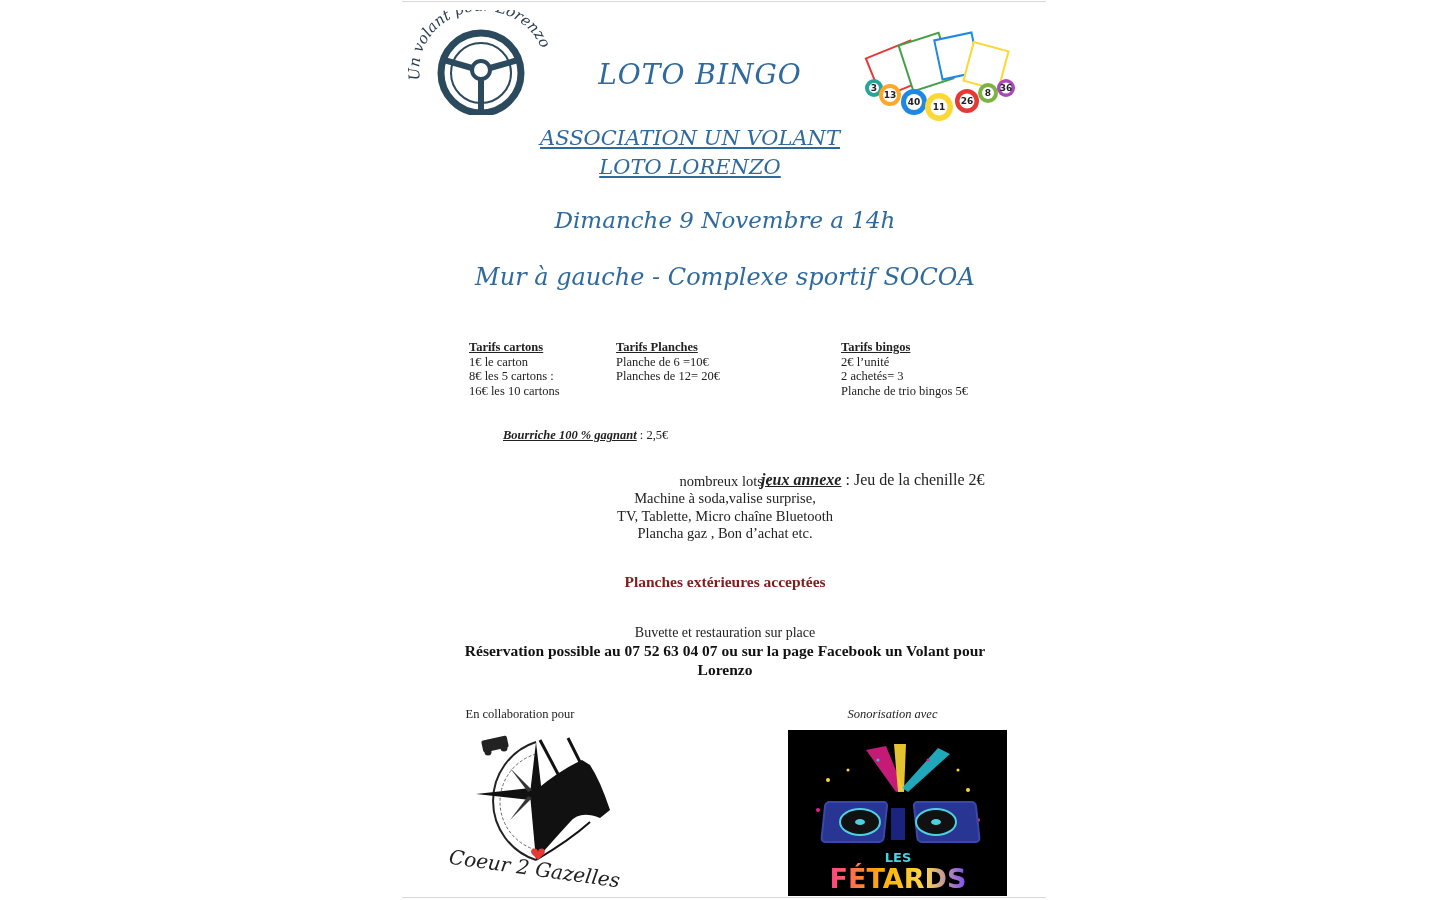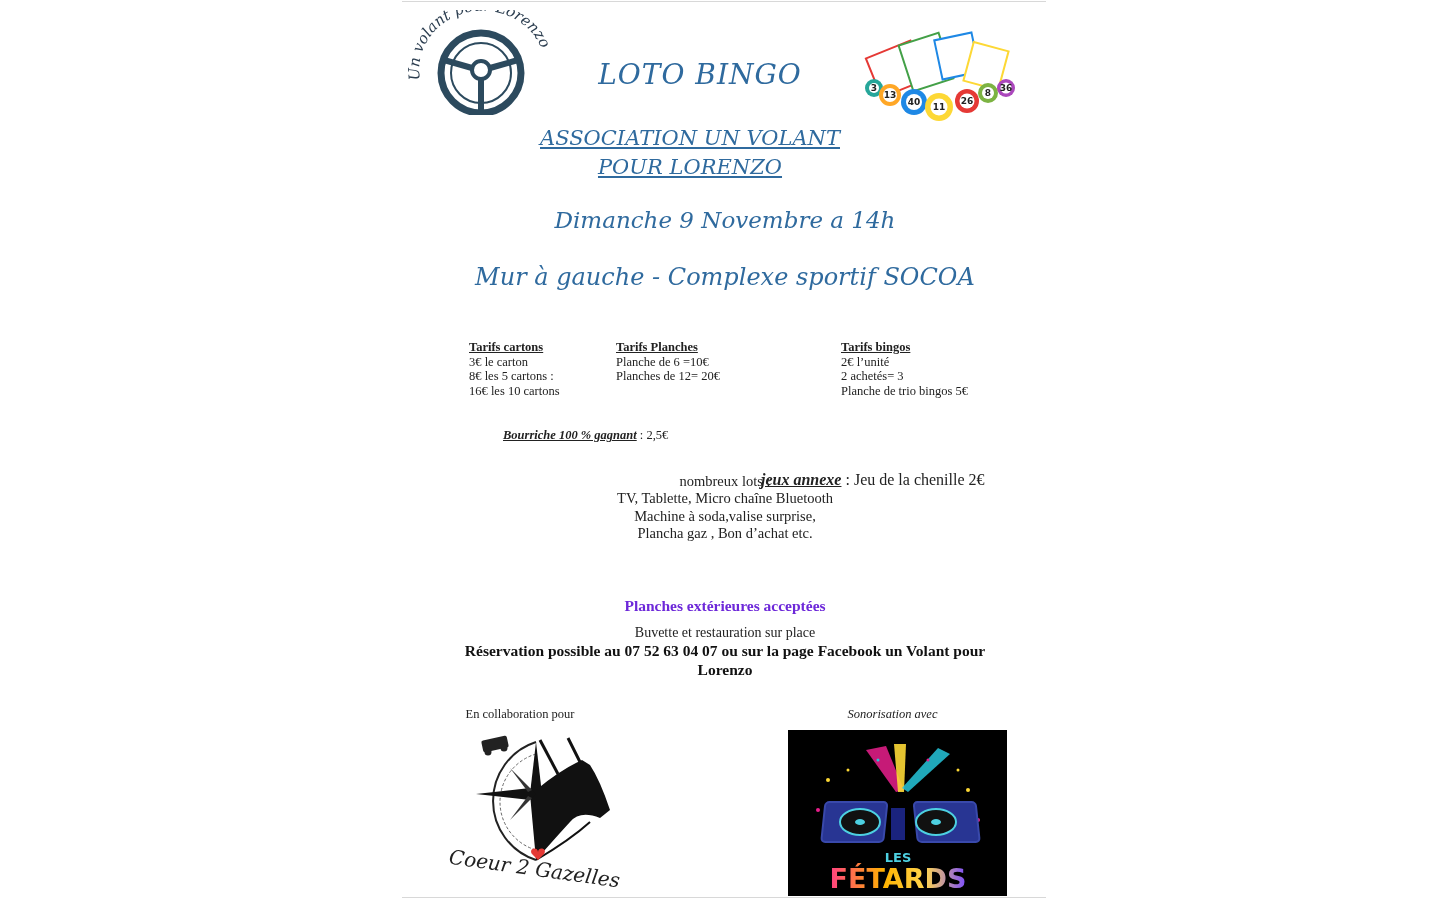--- a/index.html
+++ b/index.html
@@ -19,21 +19,21 @@
   .tarif .h { font-weight:bold; text-decoration:underline; }
   #tarif1 { left:469px; }
   #tarif2 { left:616px; }
   #tarif3 { left:841px; }
 
   #bourriche { left:503px; top:428px; font-size:12.5px; }
   #jeux { left:761px; top:428px; font-size:16px;margin-top:43px; }
   .bi { font-weight:bold; font-style:italic; text-decoration:underline; }
 
   #lots { left:500px; top:473px; width:450px; font-size:14.5px; line-height:17.3px; text-align:center; }
-  #orange { left:460px; top:596px; width:530px; font-size:15.5px; line-height:19.5px; font-weight:bold; color:#6d28d9; text-align:center; }
+  #orange { left:460px; top:572px; width:530px; font-size:15.5px; line-height:19.5px; font-weight:bold; color:#7f1d1d; text-align:center; }
   #buvette { left:460px; top:625px; width:530px; font-size:14px; text-align:center; }
   #resa { left:455px; top:642px; width:540px; font-size:15.5px; line-height:18.5px; font-weight:bold; color:#111; text-align:center; }
 
   #collab-label { left:440px; top:707px; width:160px; font-size:12.5px; text-align:center; }
   #sono-label { left:810px; top:707px; width:165px; font-size:12.5px; text-align:center;font-style:italic; }
 
   #fetards { left:788px; top:730px; width:219px; height:166px; background:#000; overflow:hidden; }
   #gazelles { left:440px; top:730px; width:190px; height:165px; }
   #wheel { left:408px; top:10px; width:145px; height:105px; }
   #bingo-art { left:860px; top:30px; width:160px; height:95px; }
@@ -90,28 +90,28 @@
       <circle cx="146" cy="58" r="9" fill="#ab47bc"></circle>
         <circle cx="146" cy="58" r="5.5" fill="#fff"></circle>
         <text x="146" y="61">36</text>
     </g>
   </svg>
 </div>
 
 <div class="abs script" id="title">LOTO BINGO</div>
 <div class="abs script" id="assoc">
   <div>ASSOCIATION  UN VOLANT</div>
-  <div>POUR LORENZO</div>
+  <div>LOTO LORENZO</div>
 </div>
 <div class="abs script" id="date">Dimanche 9 Novembre a 14h</div>
 <div class="abs script" id="venue">Mur à gauche - Complexe sportif SOCOA</div>
 
 <div class="tarif" id="tarif1">
   <div class="h">Tarifs cartons</div>
-  <div>3€ le carton</div>
+  <div>1€ le carton</div>
   <div>8€ les 5 cartons :</div>
   <div>16€ les 10 cartons</div>
 </div>
 <div class="tarif" id="tarif2">
   <div class="h">Tarifs Planches</div>
   <div>Planche de 6 =10€</div>
   <div>Planches de 12= 20€</div>
 </div>
 <div class="tarif" id="tarif3">
   <div class="h">Tarifs bingos</div>
@@ -122,22 +122,22 @@
 
 <div class="abs" id="bourriche">
   <span class="bi">Bourriche 100 % gagnant</span><span> : 2,5€</span>
 </div>
 <div class="abs" id="jeux">
   <span class="bi">jeux annexe</span><span> : Jeu de la chenille 2€</span>
 </div>
 
 <div class="abs" id="lots">
   <div>nombreux lots :</div>
+  <div>Machine à soda,valise surprise,</div>
   <div>TV, Tablette, Micro chaîne Bluetooth</div>
-  <div>Machine à soda,valise surprise,</div>
   <div>Plancha gaz , Bon d’achat etc.</div>
 </div>
 
 <div class="abs" id="orange">
   <div>Planches extérieures acceptées</div>
 </div>
 
 <div class="abs" id="buvette">Buvette et restauration sur place</div>
 <div class="abs" id="resa">Réservation possible au 07 52 63 04 07 ou sur la page Facebook un Volant pour Lorenzo</div>
 

